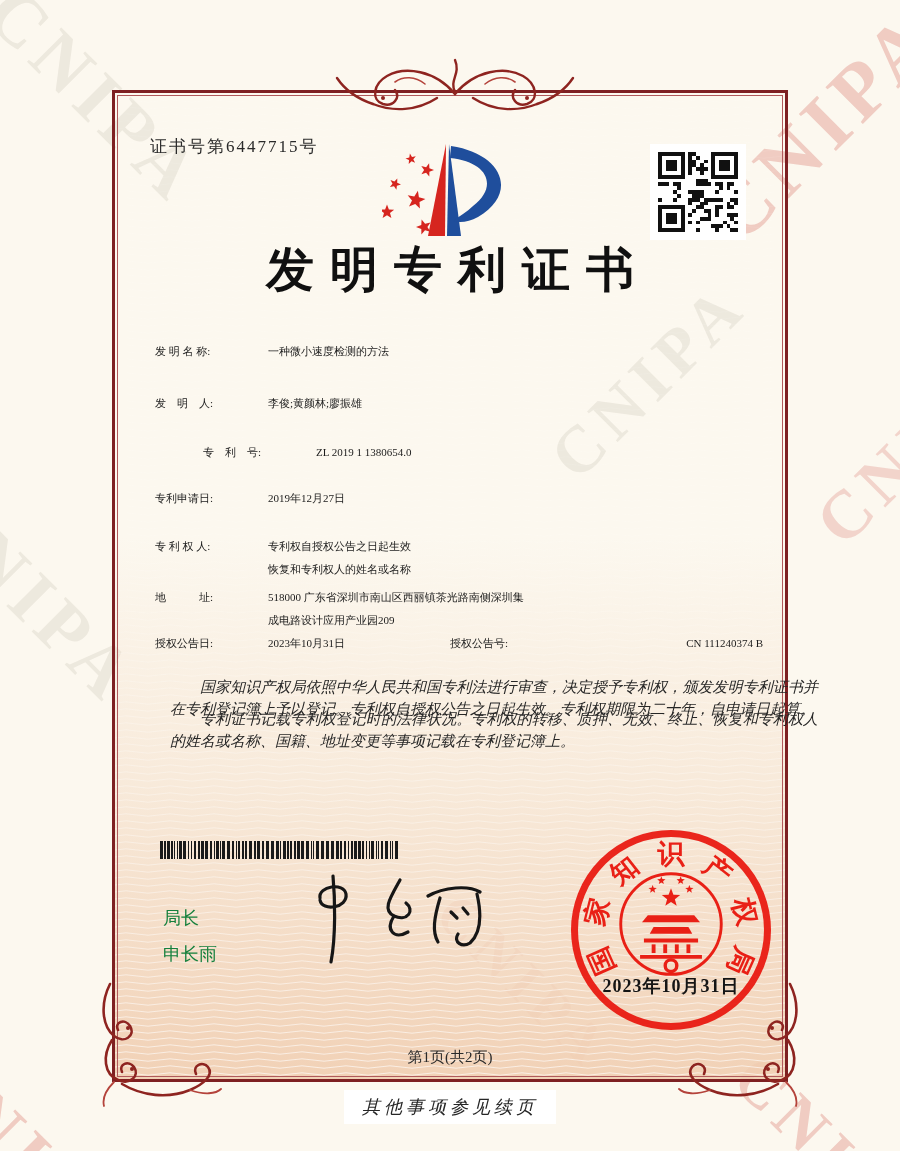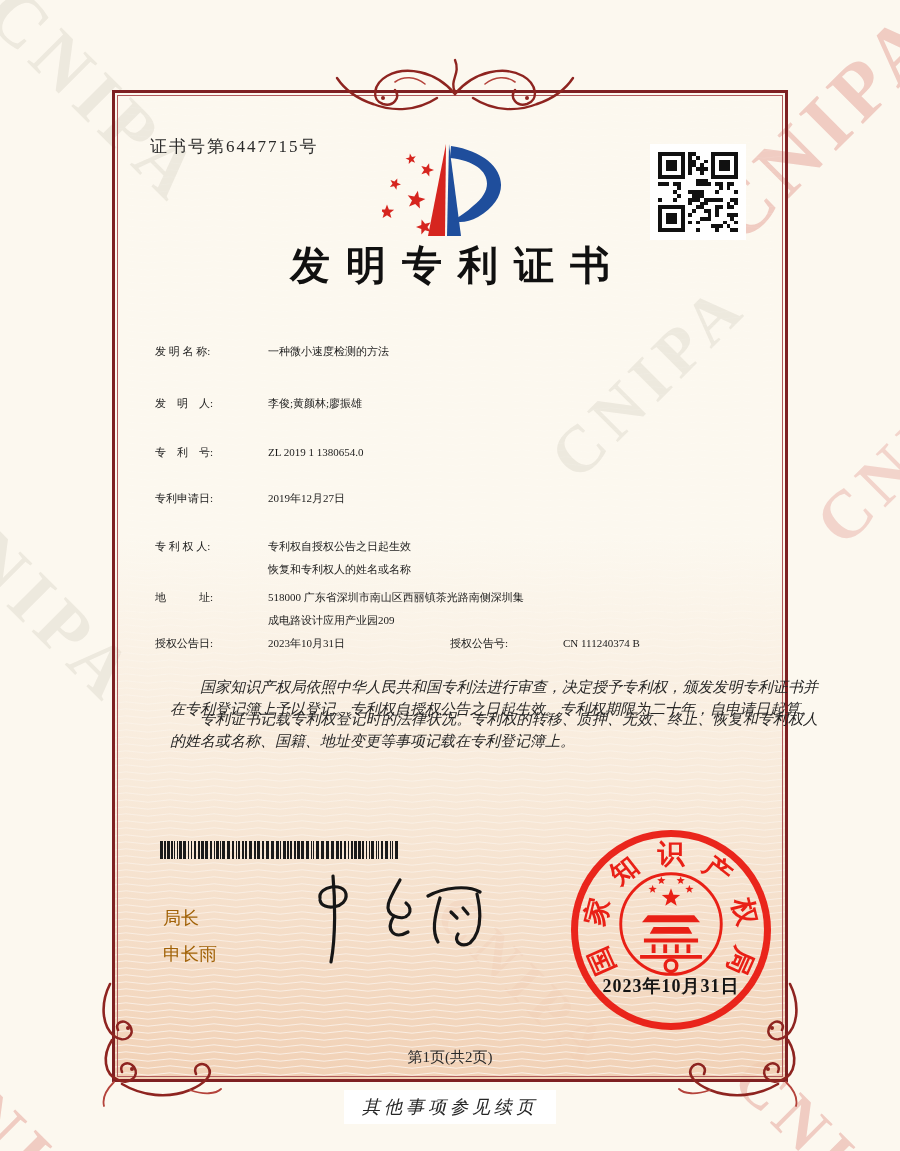--- a/index.html
+++ b/index.html
@@ -18,32 +18,32 @@
      background:linear-gradient(180deg,rgba(246,231,214,0) 0%,rgba(246,229,210,0) 45%,
                 rgba(243,217,193,0.45) 70%,rgba(240,205,176,0.9) 100%);}
   .waves{position:absolute;inset:0;}
   
   .cert-no{position:absolute;left:150px;top:135px;font-size:17px;letter-spacing:2px;color:#2a2a2a;}
   .logo{position:absolute;left:382px;top:136px;width:150px;height:104px;}
   .qr{position:absolute;left:650px;top:144px;width:96px;height:96px;background:#fff;
       display:flex;align-items:center;justify-content:center;}
   .qr svg{width:80px;height:80px;}
   .title{position:absolute;left:112px;top:238px;width:676px;text-align:center;
-         font-size:40px;font-weight:bold;letter-spacing:16px;text-indent:16px;color:#101010;}
+         font-size:48px;font-weight:bold;letter-spacing:16px;text-indent:16px;color:#101010;}
   
   .row{position:absolute;left:155px;font-size:11px;line-height:23px;}
   .row .lab{display:inline-block;color:#1c1c1c;}
   .row .val{position:absolute;left:113px;top:0;width:505px;white-space:nowrap;}
   .row .val2{position:absolute;left:113px;top:23px;width:505px;white-space:nowrap;}
   
   .para{position:absolute;left:128px;width:648px;font-size:15px;line-height:22px;
         text-align:justify;text-indent:2em;font-style:italic;color:#262626;margin-left:42px;}
   
   .barcode{position:absolute;left:160px;top:841px;width:242px;height:18px;}
-  .signer{position:absolute;left:163px;font-size:18px;color:#a16207;
+  .signer{position:absolute;left:163px;font-size:18px;color:#15803d;
           font-family:Liberation Mono, monospace;}
   .sig{position:absolute;left:282px;top:868px;width:200px;height:104px;}
   .seal{position:absolute;left:571px;top:830px;width:200px;height:200px;z-index:3;}
   .seal-ring{position:absolute;inset:0;border:7px solid rgba(232,21,12,0.92);border-radius:50%;
              box-sizing:border-box;}
   .seal-arc span{position:absolute;left:50%;top:50%;font-size:27px;font-weight:bold;
                  color:rgba(232,21,12,0.95);}
   .seal-emblem{position:absolute;left:42px;top:38px;width:116px;height:116px;}
   .seal-date{position:absolute;left:0;top:144px;width:100%;text-align:center;font-size:18px;
              font-weight:600;letter-spacing:1px;color:#151515;z-index:4;}
@@ -384,21 +384,21 @@
     <div class="title">发明专利证书</div>
 
     <div class="row" style="top:340px;">
       <span class="lab">发 明 名 称:</span>
       <span class="val">一种微小速度检测的方法</span>
     </div>
     <div class="row" style="top:392px;">
       <span class="lab">发　明　人:</span>
       <span class="val">李俊;黄颜林;廖振雄</span>
     </div>
-    <div class="row" style="top:441px;">
+    <div class="row" style="top:441px;margin-left:48px;">
       <span class="lab">专　利　号:</span>
       <span class="val">ZL 2019 1 1380654.0</span>
     </div>
     <div class="row" style="top:487px;">
       <span class="lab">专利申请日:</span>
       <span class="val">2019年12月27日</span>
     </div>
     <div class="row" style="top:535px;">
       <span class="lab">专 利 权 人:</span>
       <span class="val">专利权自授权公告之日起生效</span>
@@ -408,21 +408,21 @@
       <span class="lab">地　　　址:</span>
       <span class="val">518000 广东省深圳市南山区西丽镇茶光路南侧深圳集</span>
       <span class="val2">成电路设计应用产业园209</span>
     </div>
     <div class="row" style="top:632px;">
       <span class="lab">授权公告日:</span>
       <span class="val" style="width:170px;">2023年10月31日</span>
     </div>
     <div class="row" style="top:632px;left:450px;">
       <span class="lab">授权公告号:</span>
-      <span class="val" style="width:200px;">CN 111240374 B</span>
+      <span class="val" style="width:200px;text-align:right;">CN 111240374 B</span>
     </div>
 
     <div class="para" style="top:676px;">国家知识产权局依照中华人民共和国专利法进行审查，决定授予专利权，颁发发明专利证书并在专利登记簿上予以登记。专利权自授权公告之日起生效。专利权期限为二十年，自申请日起算。</div>
     <div class="para" style="top:708px;">专利证书记载专利权登记时的法律状况。专利权的转移、质押、无效、终止、恢复和专利权人的姓名或名称、国籍、地址变更等事项记载在专利登记簿上。</div>
 
     <svg class="barcode" id="barcode-svg" viewBox="0 0 242 18" preserveAspectRatio="none">
         <rect x="0" y="0" width="3" height="18" fill="#1a1a1a"></rect>
         <rect x="4" y="0" width="2" height="18" fill="#1a1a1a"></rect>
         <rect x="7" y="0" width="3" height="18" fill="#1a1a1a"></rect>
         <rect x="11" y="0" width="2" height="18" fill="#1a1a1a"></rect>

